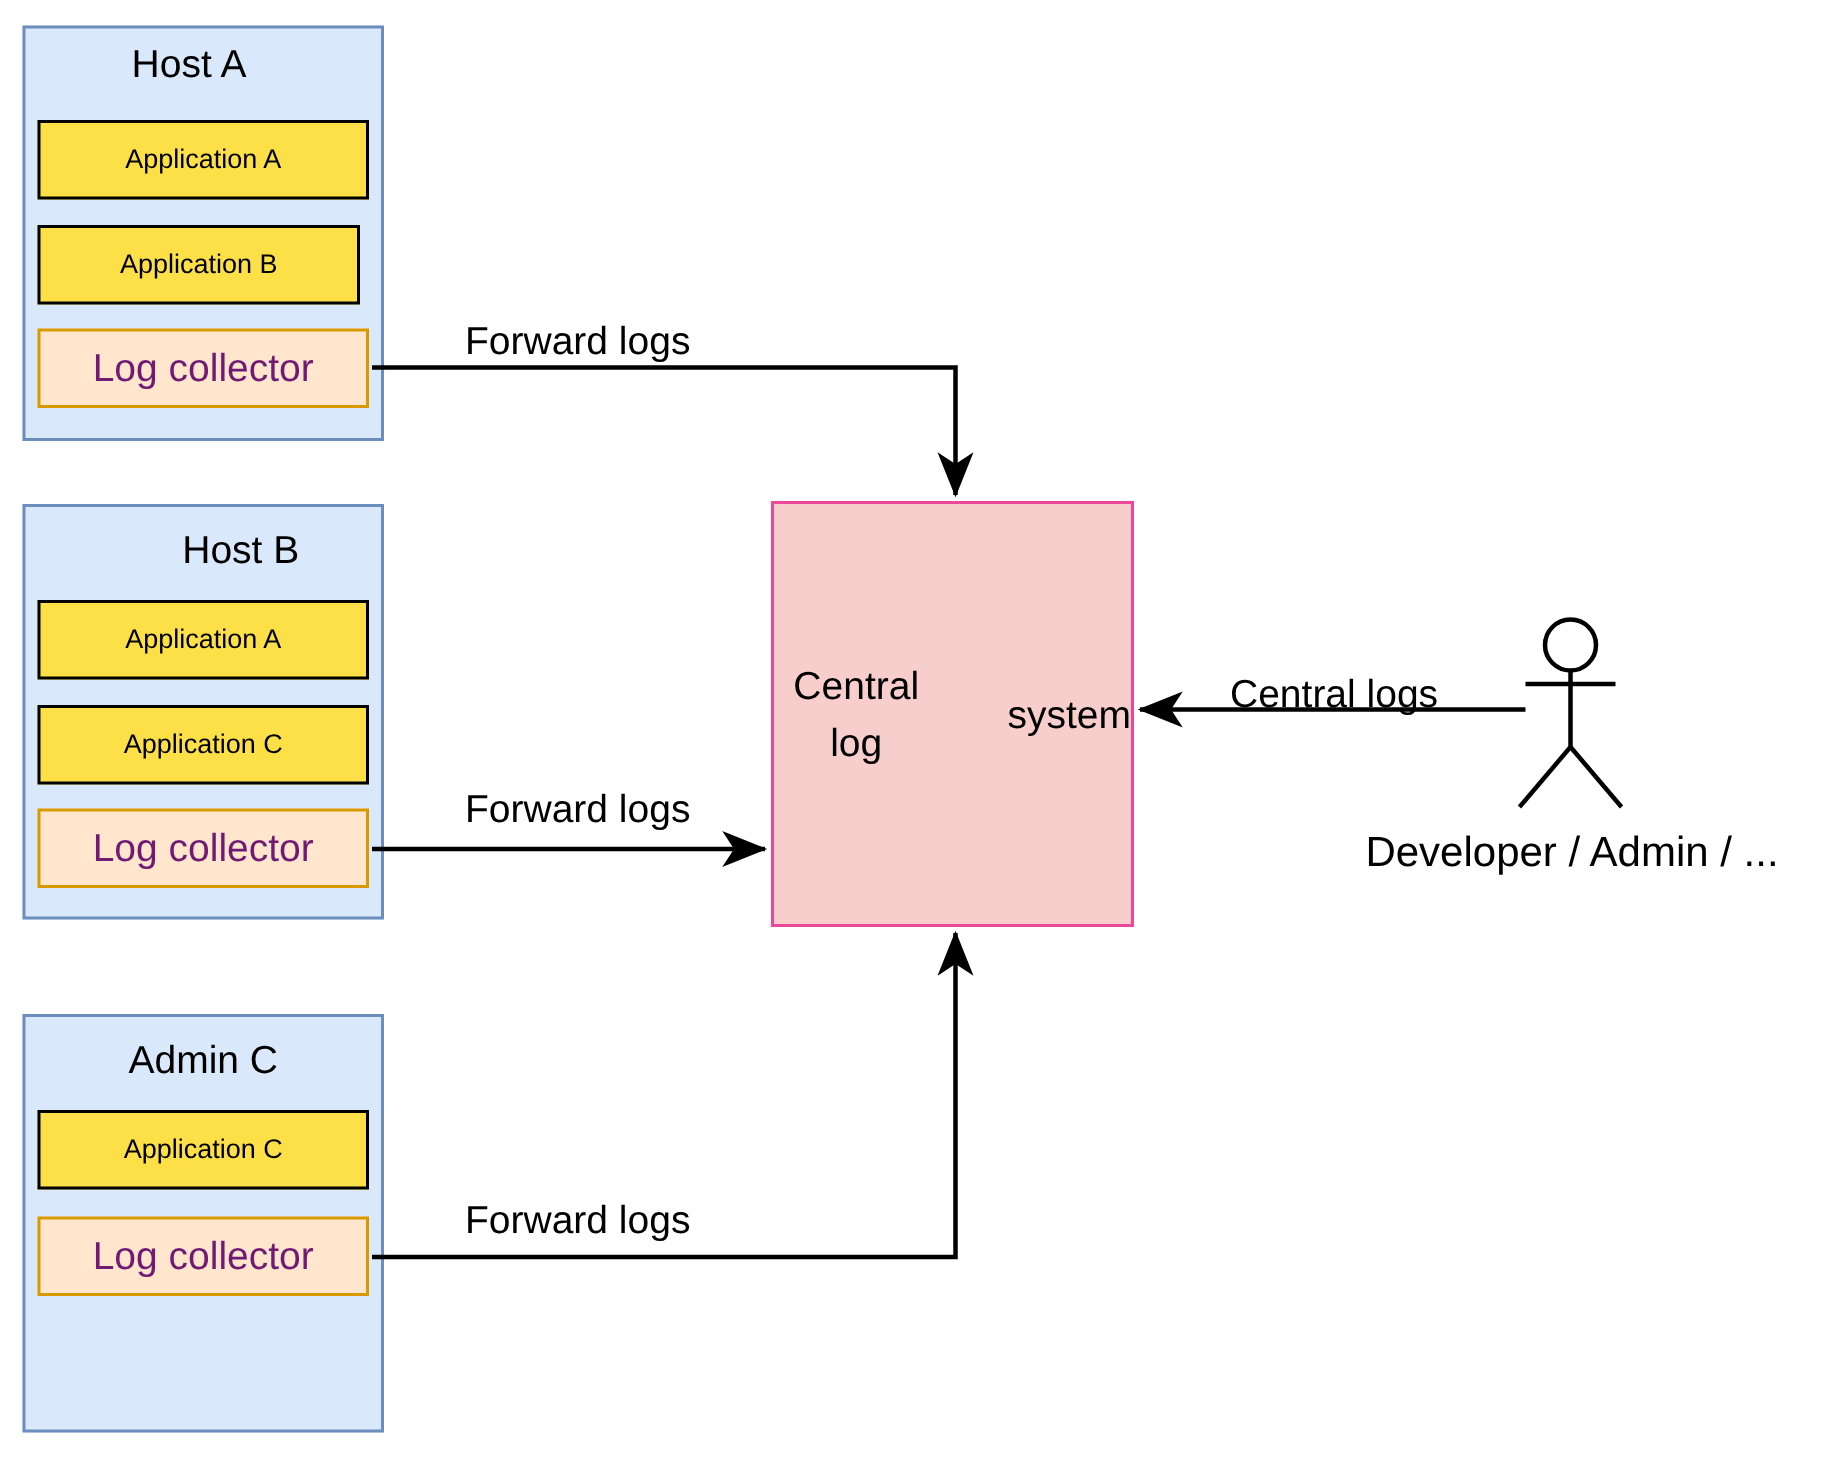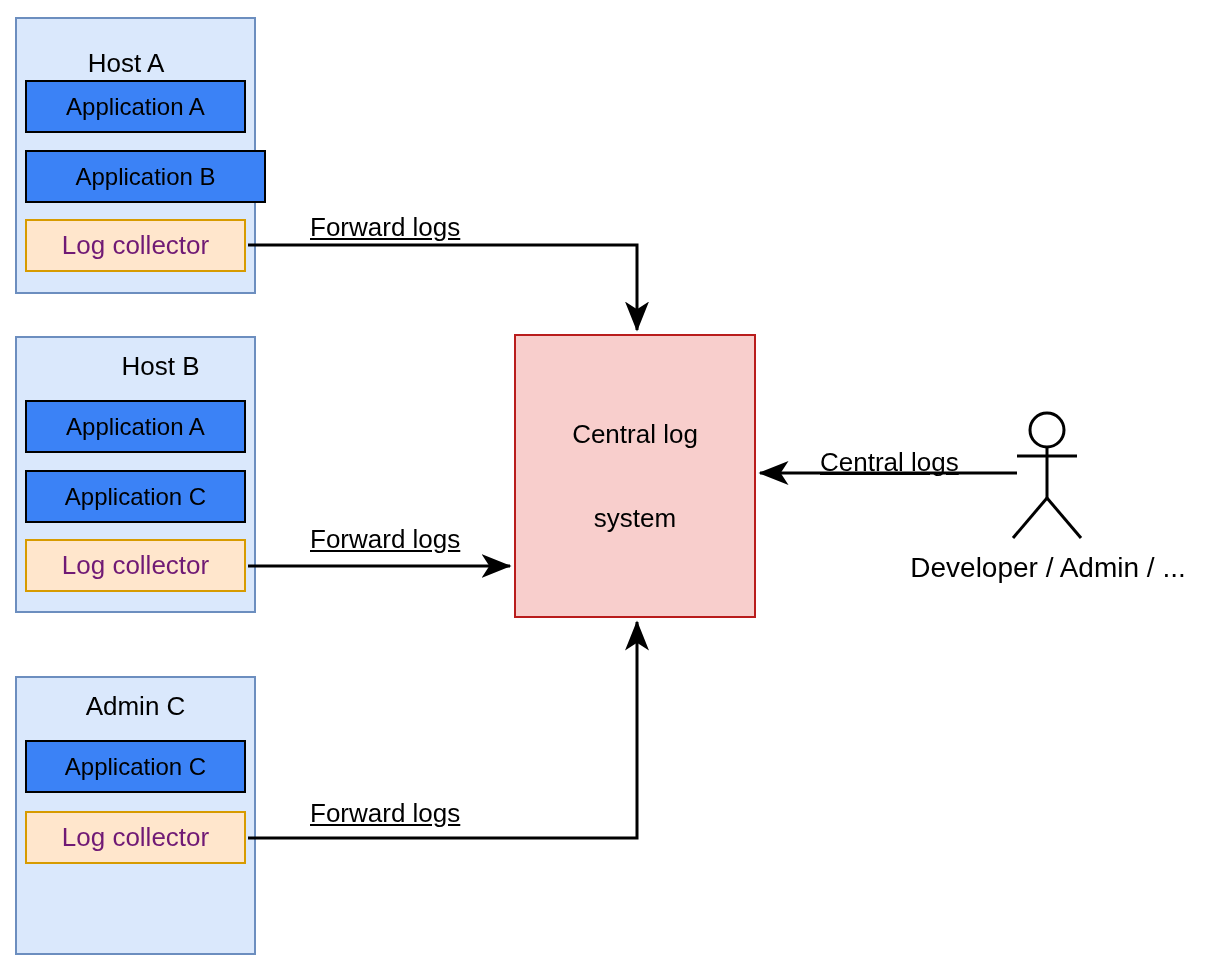--- a/index.html
+++ b/index.html
@@ -29,64 +29,63 @@
     left: 0;
     right: 0;
     text-align: center;
     font-size: 26px;
     color: #000000;
     line-height: 30px;
     white-space: nowrap;
   }
   .app-box {
     position: absolute;
-    background: #3b82f6;
+    background: #fde047;
     border: 2px solid #000000;
     box-sizing: border-box;
     display: flex;
     align-items: center;
     justify-content: center;
-    font-size: 24px;
+    font-size: 18px;
     color: #000000;
     white-space: nowrap;
   }
   .collector-box {
     position: absolute;
     background: #ffe6cc;
     border: 2px solid #d79b00;
     box-sizing: border-box;
     display: flex;
     align-items: center;
     justify-content: center;
     font-size: 26px;
     color: #701a75;
     white-space: nowrap;
   }
   .central-box {
     position: absolute;
     background: #f8cecc;
-    border: 2px solid #b91c1c;
+    border: 2px solid #ec4899;
     box-sizing: border-box;
     display: flex;
-    flex-direction: column;
+    flex-direction: row;
     align-items: center;
     justify-content: center;
     font-size: 26px;
     color: #000000;
     line-height: 38px;
     text-align: center;
     gap: 46px;
   }
   .edge-label {
     position: absolute;
     font-size: 26px;
     color: #000000;
     white-space: nowrap;
     line-height: 30px;
-    text-decoration: underline;
   }
   .actor-label {
     position: absolute;
     font-size: 28px;
     color: #000000;
     white-space: nowrap;
     text-align: center;
     line-height: 32px;
   }
   svg.overlay {
@@ -108,23 +107,23 @@
     fill: none;
     stroke-linecap: butt;
   }
 </style>
 </head>
 <body>
 
 <div id="canvas">
 
   <div class="host-box" style="left:15px; top:17px; width:241px; height:277px;"></div>
-  <div class="host-title" style="left:15px; width:222px; top:48px;">Host A</div>
+  <div class="host-title" style="left:15px; width:222px; top:27px;">Host A</div>
   <div class="app-box" style="left:25px; top:80px; width:221px; height:53px;">Application A</div>
-  <div class="app-box" style="left:25px; top:150px; width:241px; height:53px;">Application B</div>
+  <div class="app-box" style="left:25px; top:150px; width:215px; height:53px;">Application B</div>
   <div class="collector-box" style="left:25px; top:219px; width:221px; height:53px;">Log collector</div>
 
   <div class="host-box" style="left:15px; top:336px; width:241px; height:277px;"></div>
   <div class="host-title" style="left:15px; width:291px; top:351px;">Host B</div>
   <div class="app-box" style="left:25px; top:400px; width:221px; height:53px;">Application A</div>
   <div class="app-box" style="left:25px; top:470px; width:221px; height:53px;">Application C</div>
   <div class="collector-box" style="left:25px; top:539px; width:221px; height:53px;">Log collector</div>
 
   <div class="host-box" style="left:15px; top:676px; width:241px; height:279px;"></div>
   <div class="host-title" style="left:15px; width:241px; top:691px;">Admin C</div>

